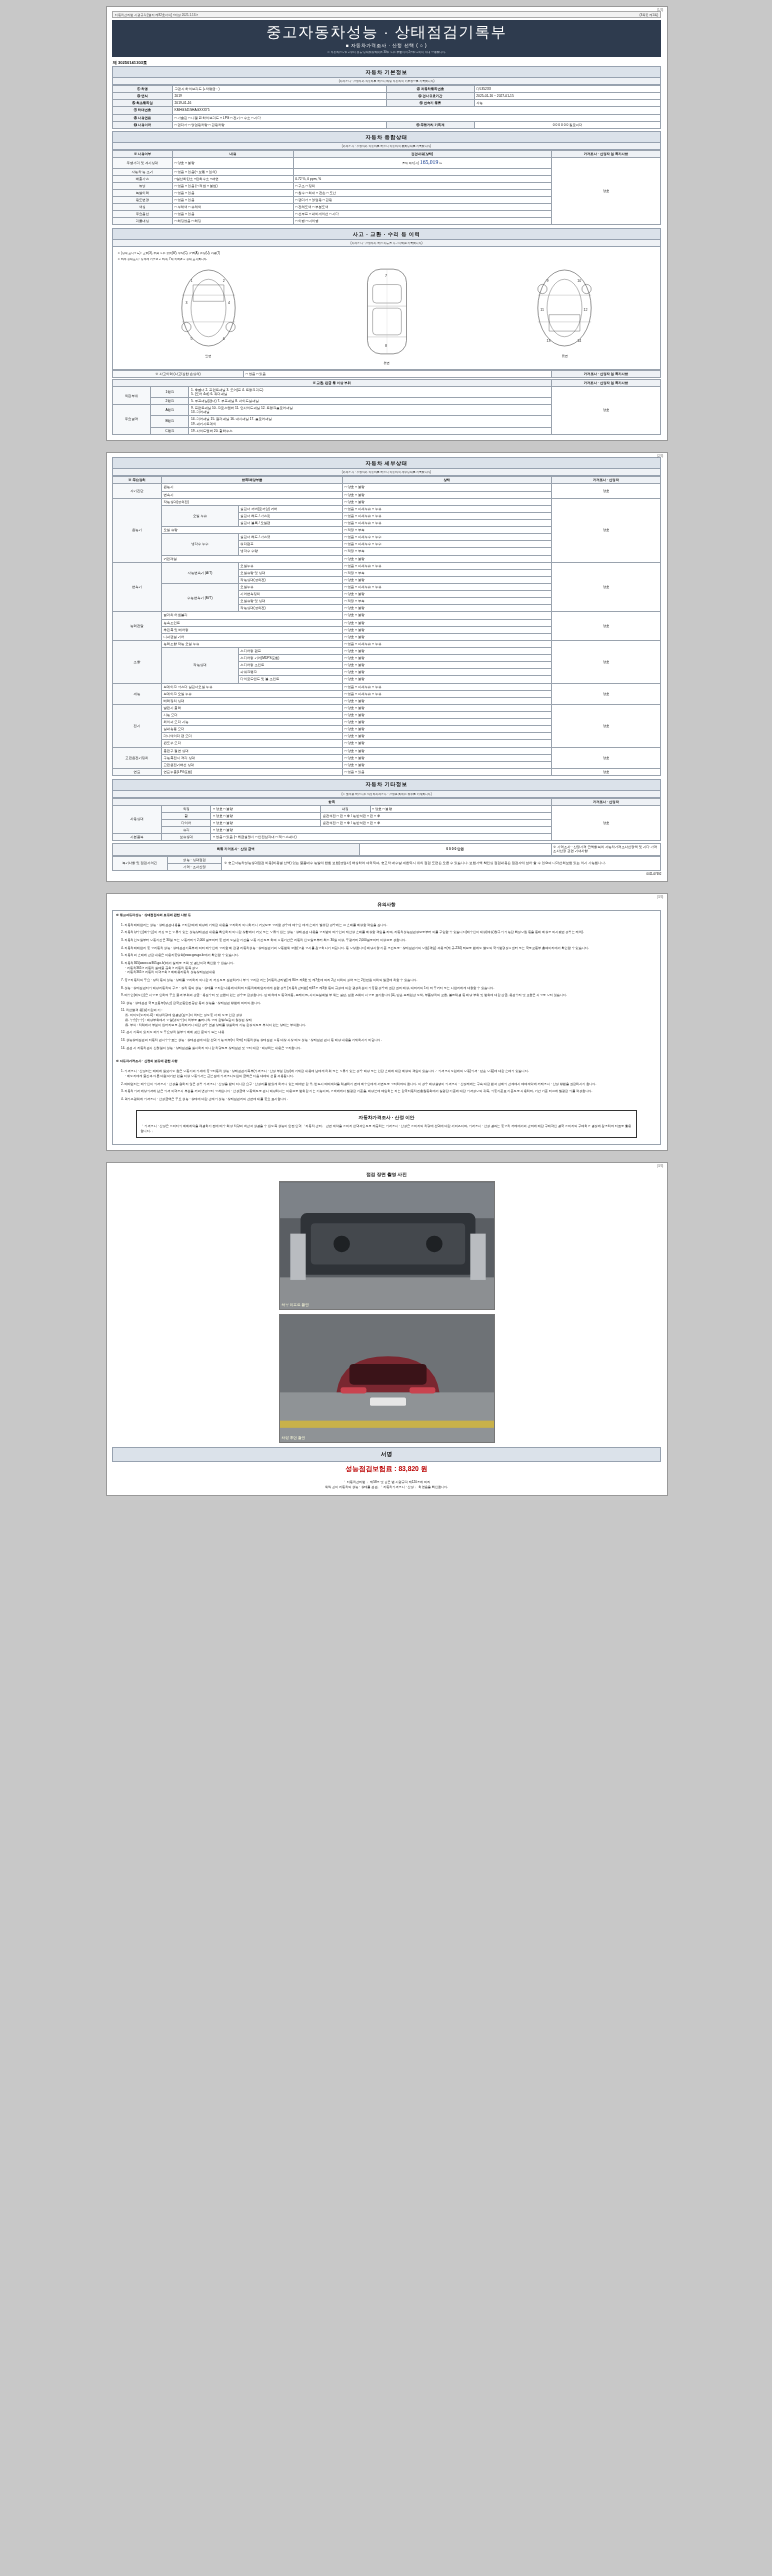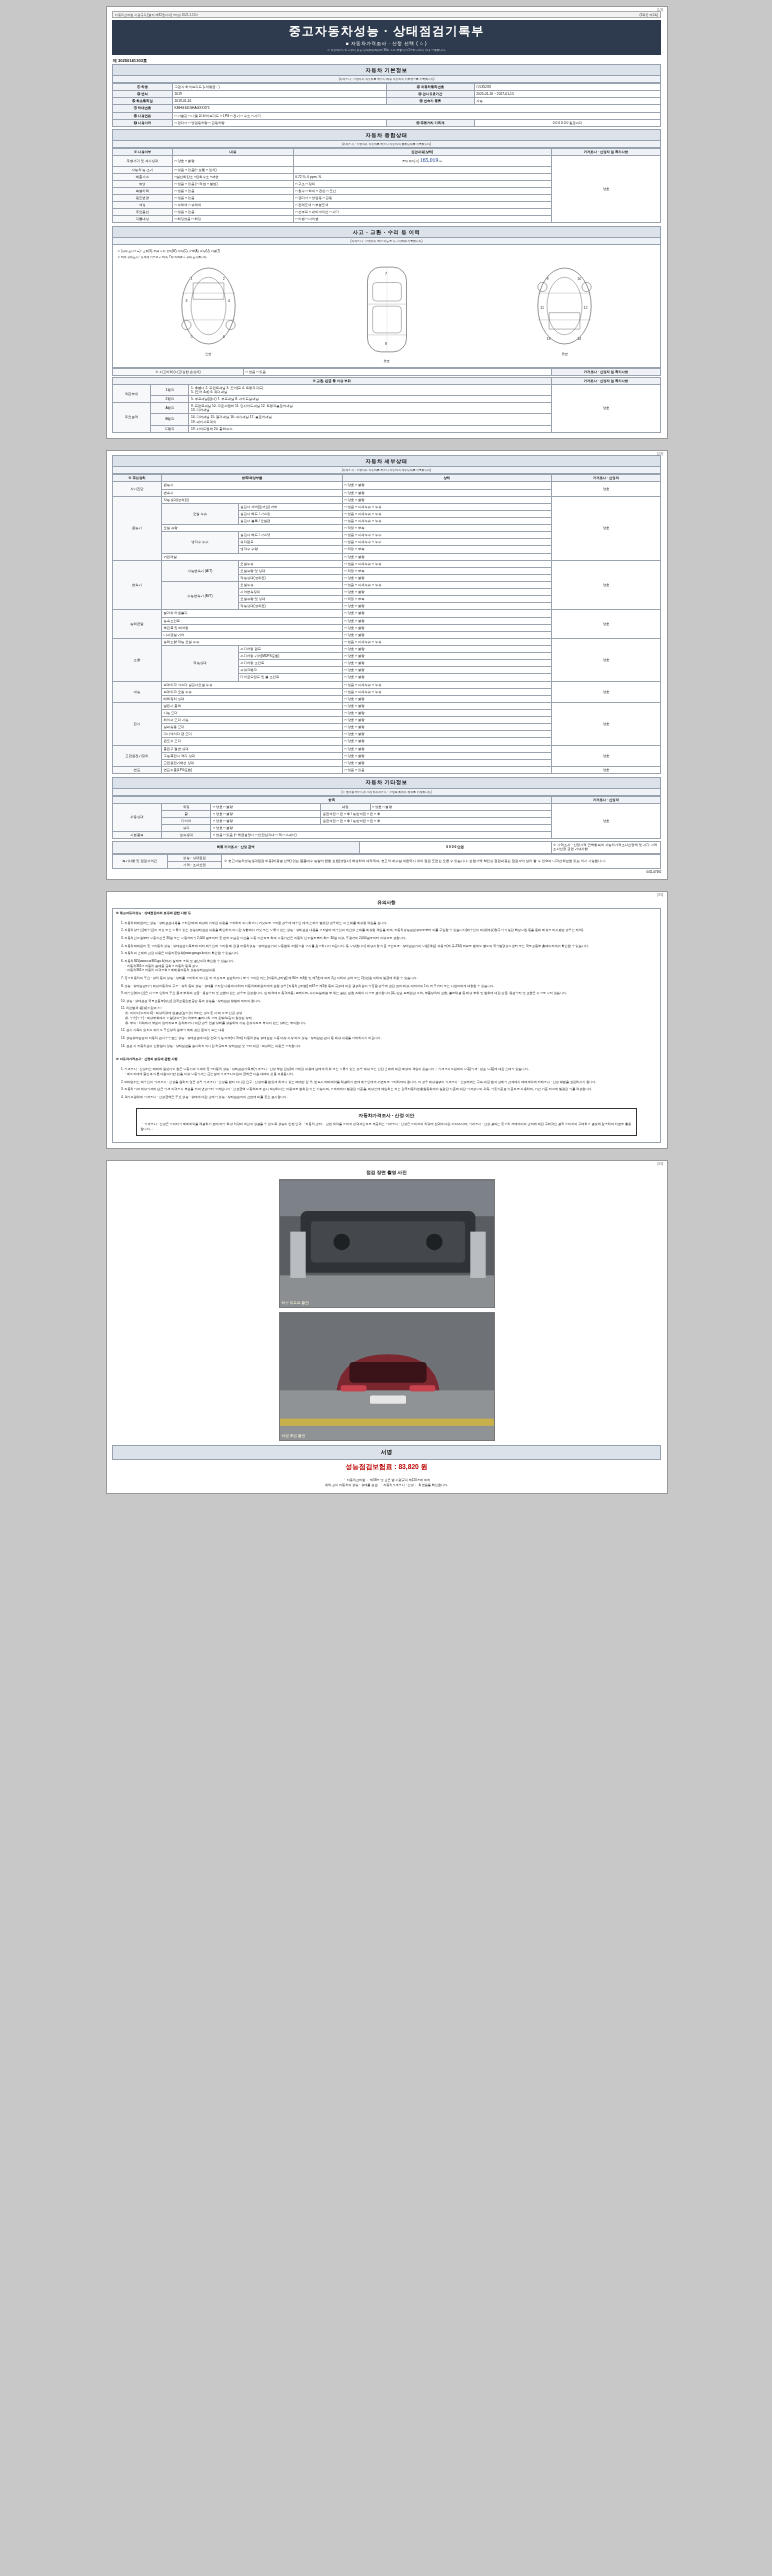--- a/index.html
+++ b/index.html
@@ -38,21 +38,21 @@
     display: flex;
     justify-content: space-between;
   }
   .title-block {
     background: #2e3b4e;
     color: #fff;
     text-align: center;
     padding: 3.1px 0 3.6px 0;
     margin-top: 1.5px;
   }
-  .title-block .t1 { font-size: 12px; font-weight: bold; letter-spacing: 1px; }
+  .title-block .t1 { font-size: 15px; font-weight: normal; letter-spacing: 1px; }
   .title-block .t2 { font-size: 4.6px; margin-top: 1.5px; letter-spacing: 0.5px; }
   .title-block .t3 { font-size: 2.8px; margin-top: 1.5px; color: #c9d2de; }
   .docno { font-size: 4.1px; font-weight: bold; margin: 2.1px 0 1.5px 1px; }
   .bandhdr {
     background: #dbe2ea;
     border: 0.5px solid #97a2b0;
     text-align: center;
     font-size: 5.2px;
     font-weight: bold;
     padding: 1.5px 0;

